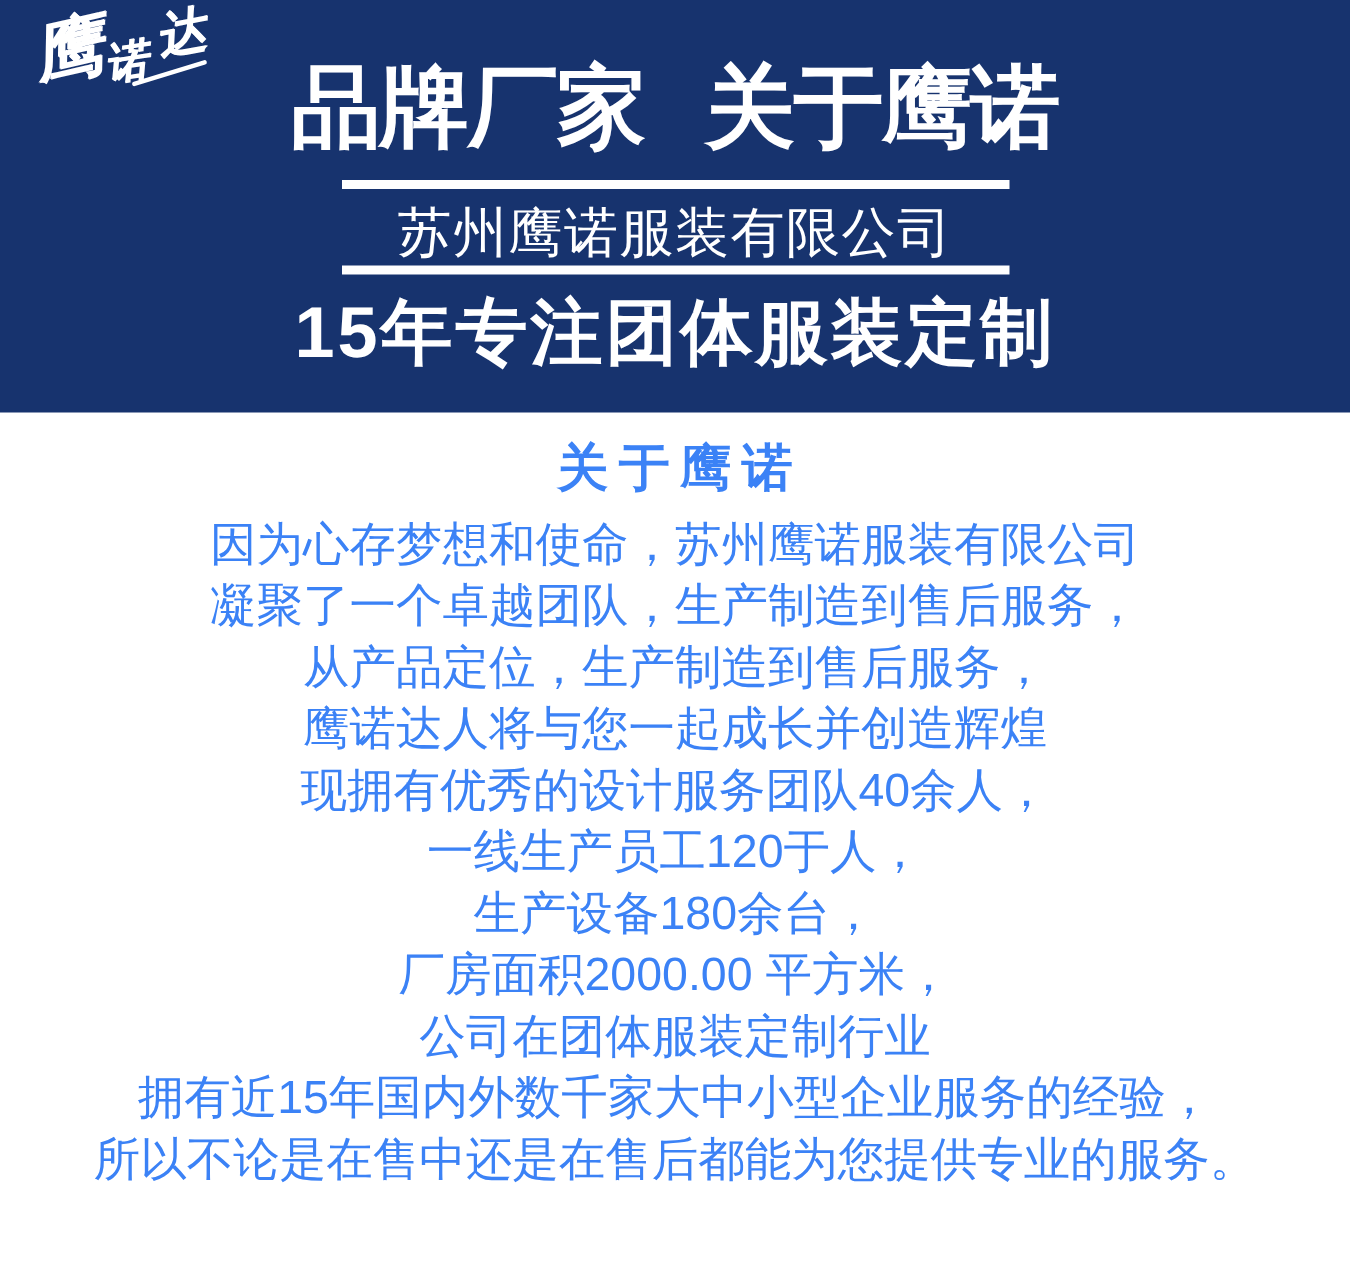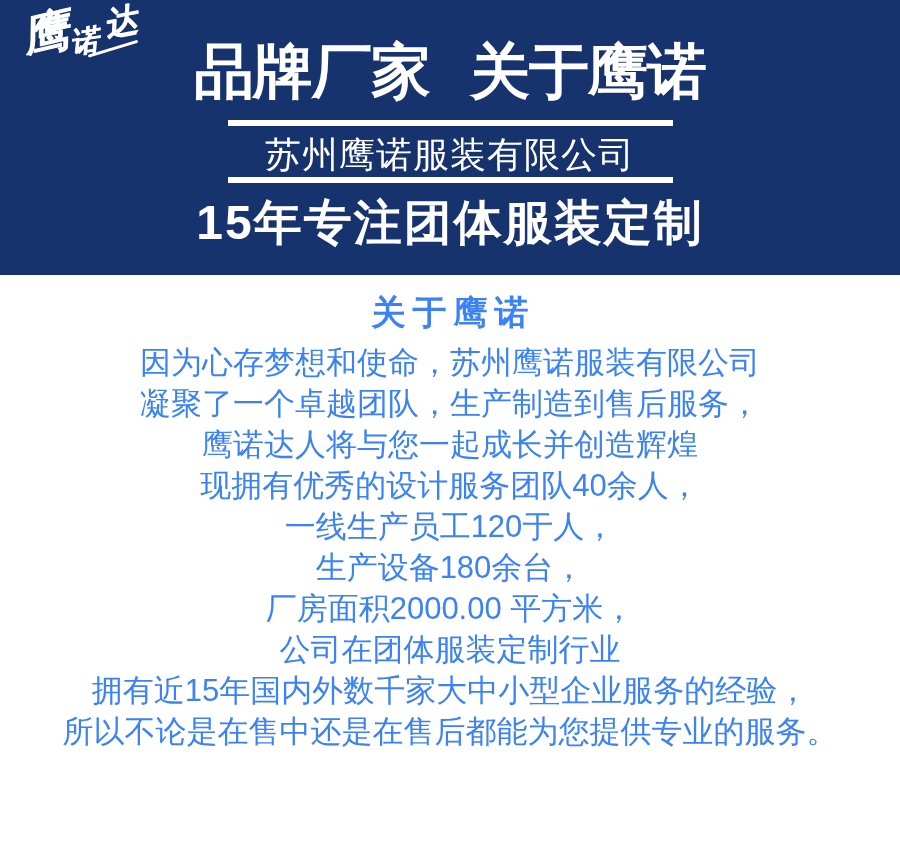--- a/index.html
+++ b/index.html
@@ -134,20 +134,21 @@
     <div class="divider divider-bottom"></div>
 
     <div class="banner-tagline">15年专注团体服装定制</div>
   </header>
 
   <main class="about">
     <h2 class="about-heading">关于鹰诺</h2>
     <div class="about-body">
       <p>因为心存梦想和使命，苏州鹰诺服装有限公司</p>
       <p>凝聚了一个卓越团队，生产制造到售后服务，</p>
+      <p>从产品定位，生产制造到售后服务，</p>
       <p>鹰诺达人将与您一起成长并创造辉煌</p>
       <p>现拥有优秀的设计服务团队40余人，</p>
       <p>一线生产员工120于人，</p>
       <p>生产设备180余台，</p>
       <p>厂房面积2000.00 平方米，</p>
       <p>公司在团体服装定制行业</p>
       <p>拥有近15年国内外数千家大中小型企业服务的经验，</p>
       <p>所以不论是在售中还是在售后都能为您提供专业的服务。</p>
     </div>
   </main>

